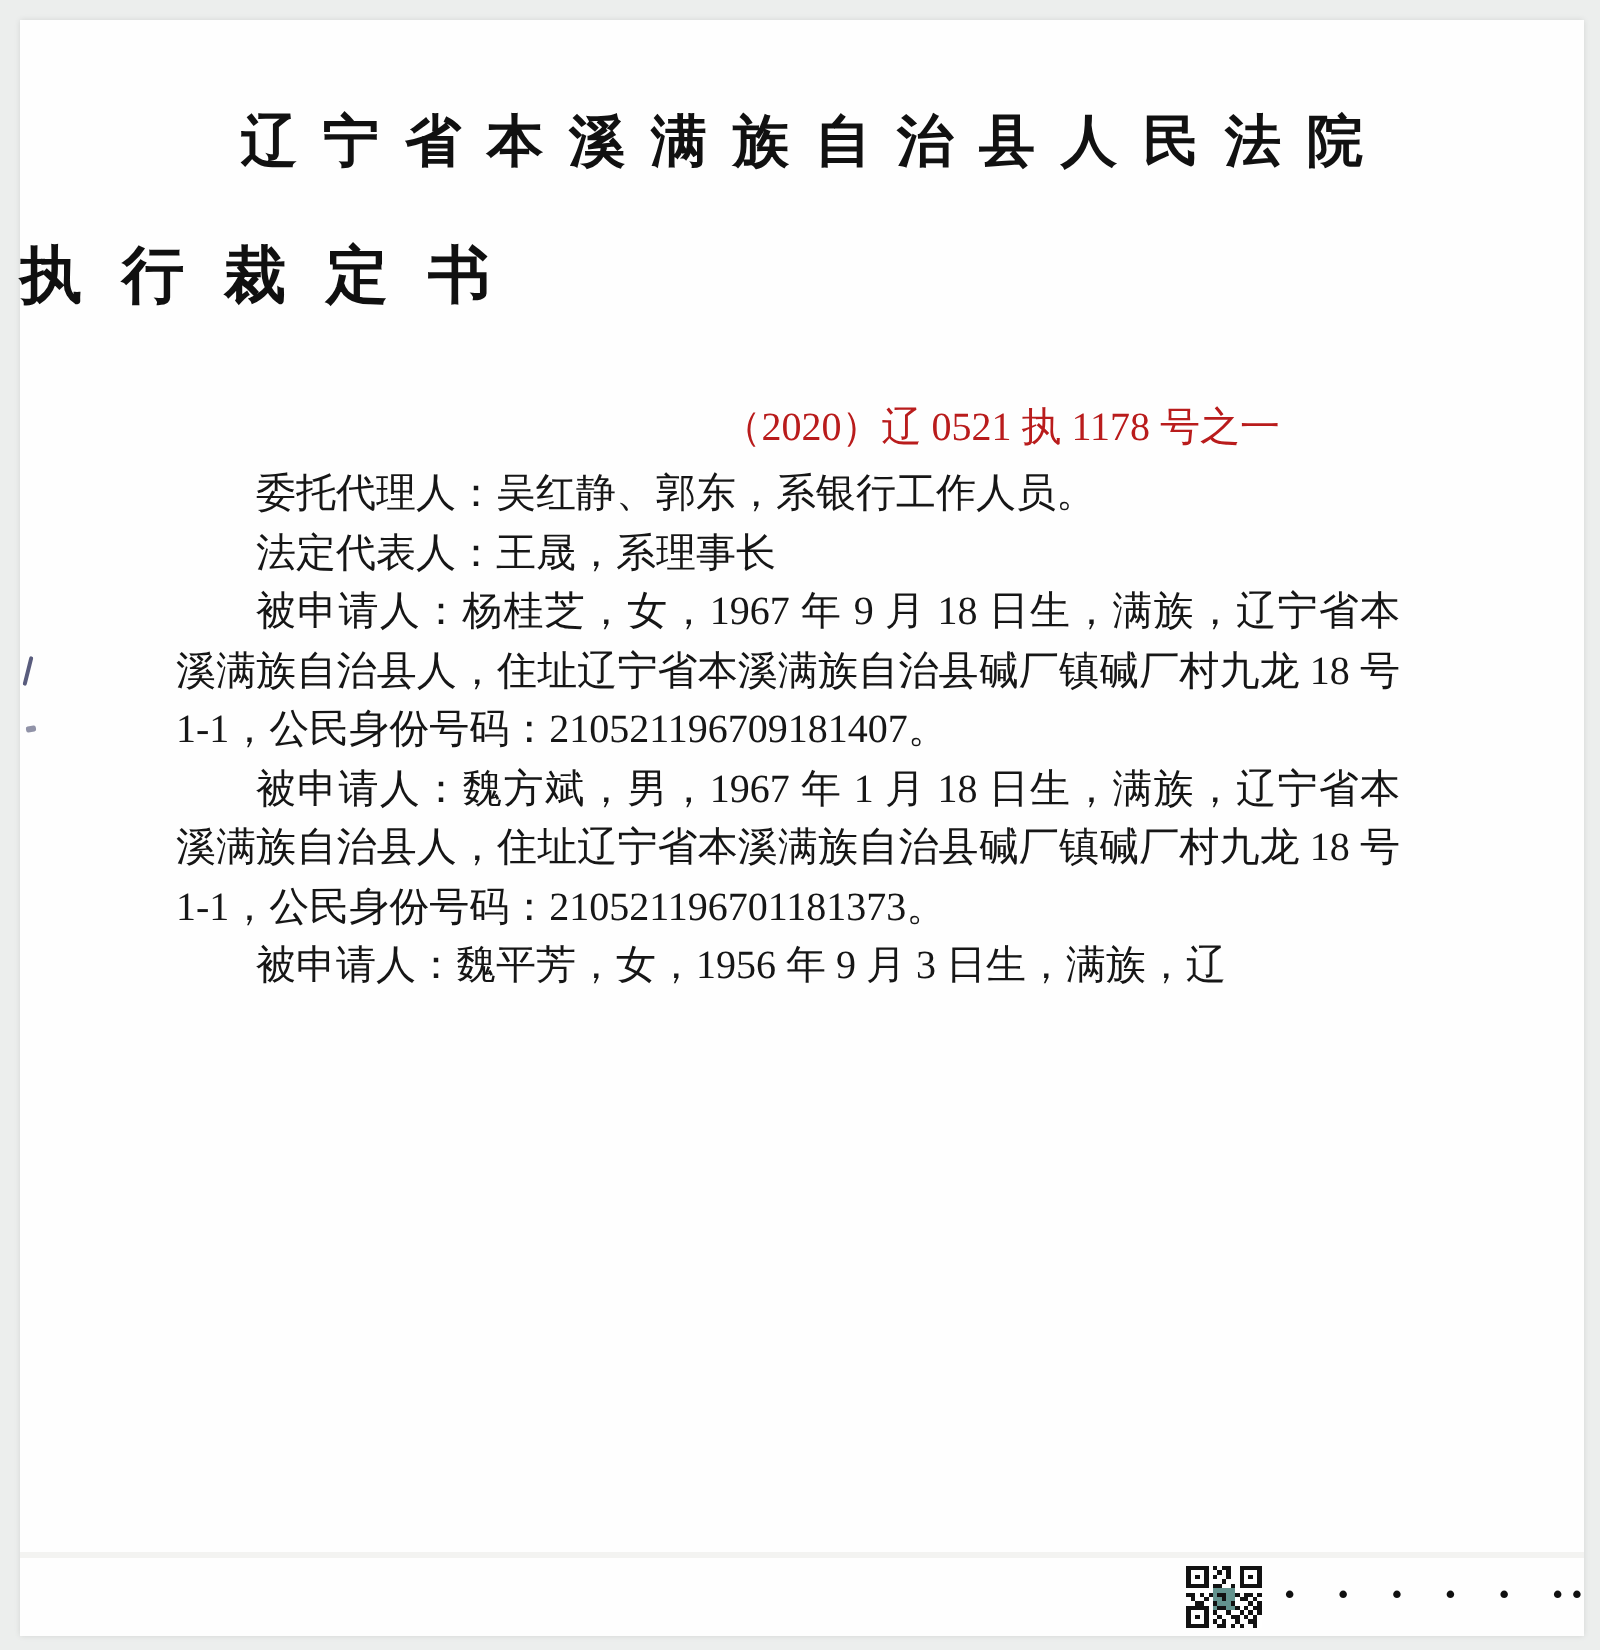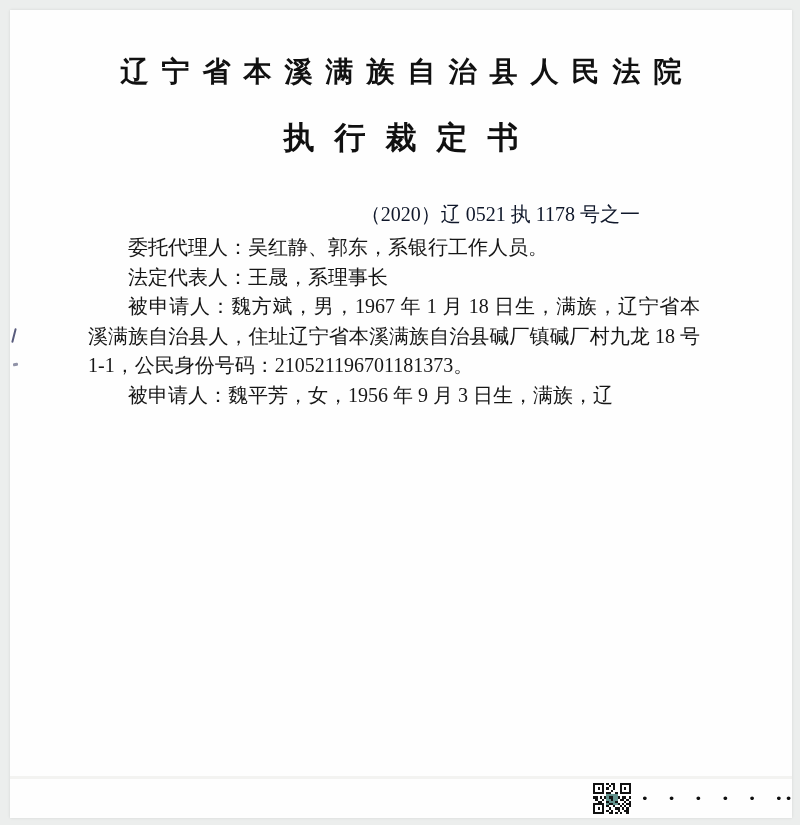--- a/index.html
+++ b/index.html
@@ -31,36 +31,34 @@
     font-size: 28px;
     line-height: 32px;
     font-weight: bold;
     letter-spacing: 13px;
     padding-left: 13px;
     color: #111;
     white-space: nowrap;
   }
   .doc-type {
     margin: 32px 0 0 0;
-    text-align: center;
     font-size: 31px;
     line-height: 36px;
     font-weight: bold;
     letter-spacing: 20px;
-    padding-left: 20px;
     color: #101010;
     white-space: nowrap;
   }
   .case-number {
     margin: 44px 60px 0 0;
     padding-right: 92px;
     text-align: right;
     font-size: 20px;
     line-height: 29px;
-    color: #0f172a;
+    color: #b91c1c;
   }
   .content {
     margin: 4px 92px 0 78px;
     font-size: 20px;
     line-height: 29.5px;
     text-align: justify;
     text-justify: inter-character;
     color: #161616;
   }
   .content p {
@@ -132,20 +130,21 @@
 
     <h1 class="court-name">辽宁省本溪满族自治县人民法院</h1>
 
     <h2 class="doc-type">执行裁定书</h2>
 
     <div class="case-number">（2020）辽 0521 执 1178 号之一</div>
 
     <div class="content">
       <p>委托代理人：吴红静、郭东，系银行工作人员。</p>
       <p>法定代表人：王晟，系理事长</p>
+      <p>被申请人：杨桂芝，女，1967 年 9 月 18 日生，满族，辽宁省本溪满族自治县人，住址辽宁省本溪满族自治县碱厂镇碱厂村九龙 18 号 1-1，公民身份号码：210521196709181407。</p>
       <p>被申请人：魏方斌，男，1967 年 1 月 18 日生，满族，辽宁省本溪满族自治县人，住址辽宁省本溪满族自治县碱厂镇碱厂村九龙 18 号 1-1，公民身份号码：210521196701181373。</p>
       <p>被申请人：魏平芳，女，1956 年 9 月 3 日生，满族，辽</p>
     </div>
 
     <div class="footer">
       <svg class="qr" viewBox="0 0 17 14" shape-rendering="crispEdges" xmlns="http://www.w3.org/2000/svg">
         <rect x="0" y="0" width="17" height="14" fill="#ffffff"></rect>
 
         <rect x="6" y="5" width="5" height="5" fill="#2f6f68" opacity="0.75"></rect>
 

